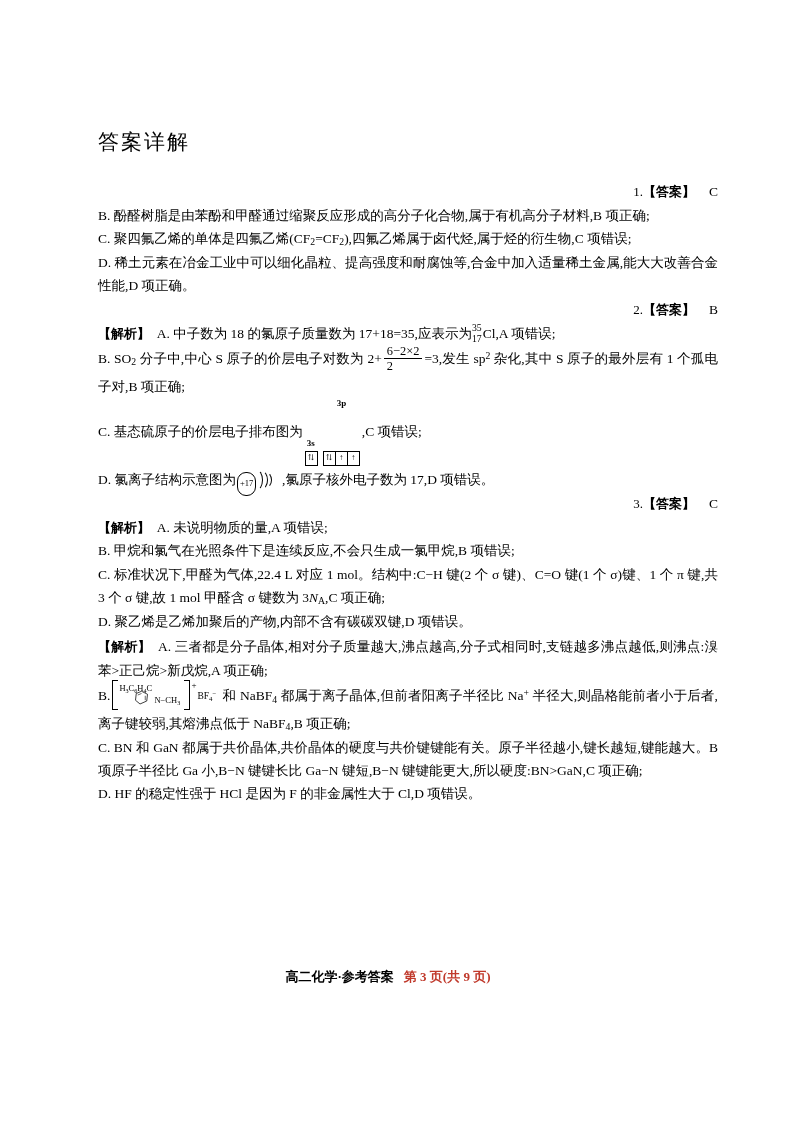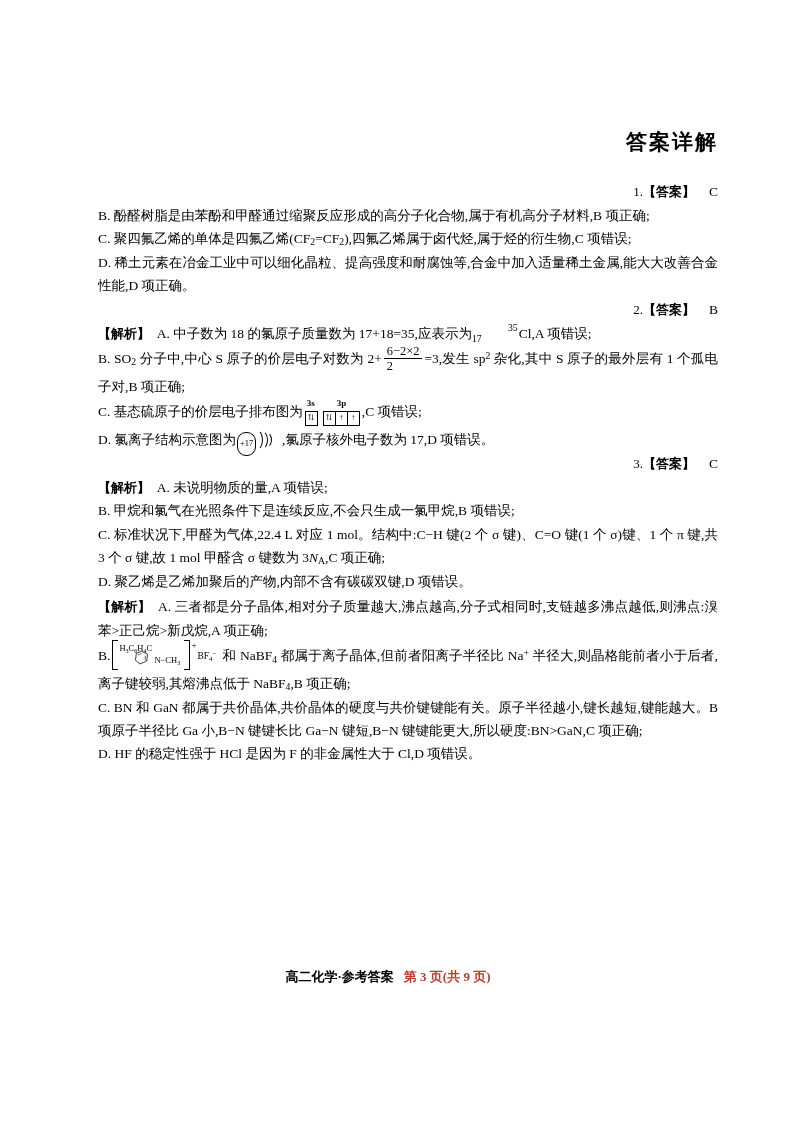--- a/index.html
+++ b/index.html
@@ -24,23 +24,23 @@
     padding: 0;
   }
   .content {
     position: absolute;
     left: 98px;
     top: 128px;
     width: 620px;
   }
   .doc-title {
     font-size: 21px;
-    font-weight: bold;
+    font-weight: normal;
     letter-spacing: 2px;
-    text-align: right;
+    text-align: left;
     margin: 0 0 26px 0;
   }
   .qblock {
     margin-bottom: 2px;
   }
   .ans-line {
     font-size: 13.5px;
     line-height: 1.55;
     margin: 0 0 1px 0;
     white-space: nowrap;
@@ -79,39 +79,39 @@
   .isotope {
     display: inline-block;
     vertical-align: middle;
     font-size: 0.72em;
     line-height: 1.05;
     text-align: left;
     margin-right: 1px;
     position: relative;
     top: -1px;
   }
-  .isotope .top { display: block; margin-left: 36px; }
+  .isotope .top { display: block; }
   .isotope .bot { display: block; }
 
   
   .orbital {
     display: inline-block;
     vertical-align: middle;
     margin: 0 2px;
     position: relative;
     top: -2px;
   }
   .orb-labels {
     font-size: 9px;
     font-weight: bold;
     display: flex;
     gap: 14px;
     margin-bottom: 0px;
   }
-  .orb-lab-3s { margin-left: 2px; }
+  .orb-lab-3s { margin-left: 2px; margin-top: 40px; }
   .orb-lab-3p { margin-left: 8px; }
   .orb-boxes {
     display: flex;
     gap: 5px;
     align-items: flex-end;
   }
   .boxgroup {
     display: flex;
     border: 1px solid #000;
     height: 13px;

